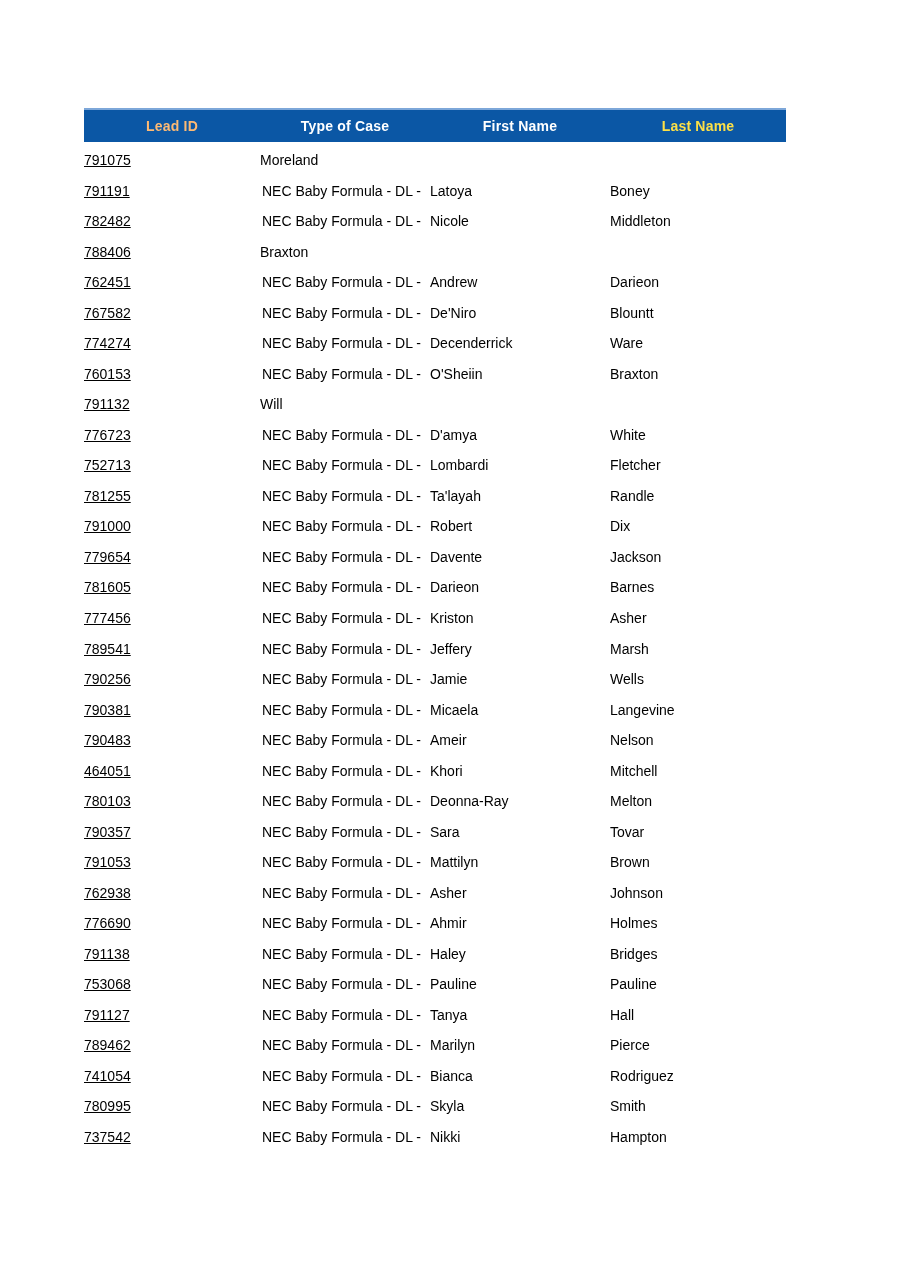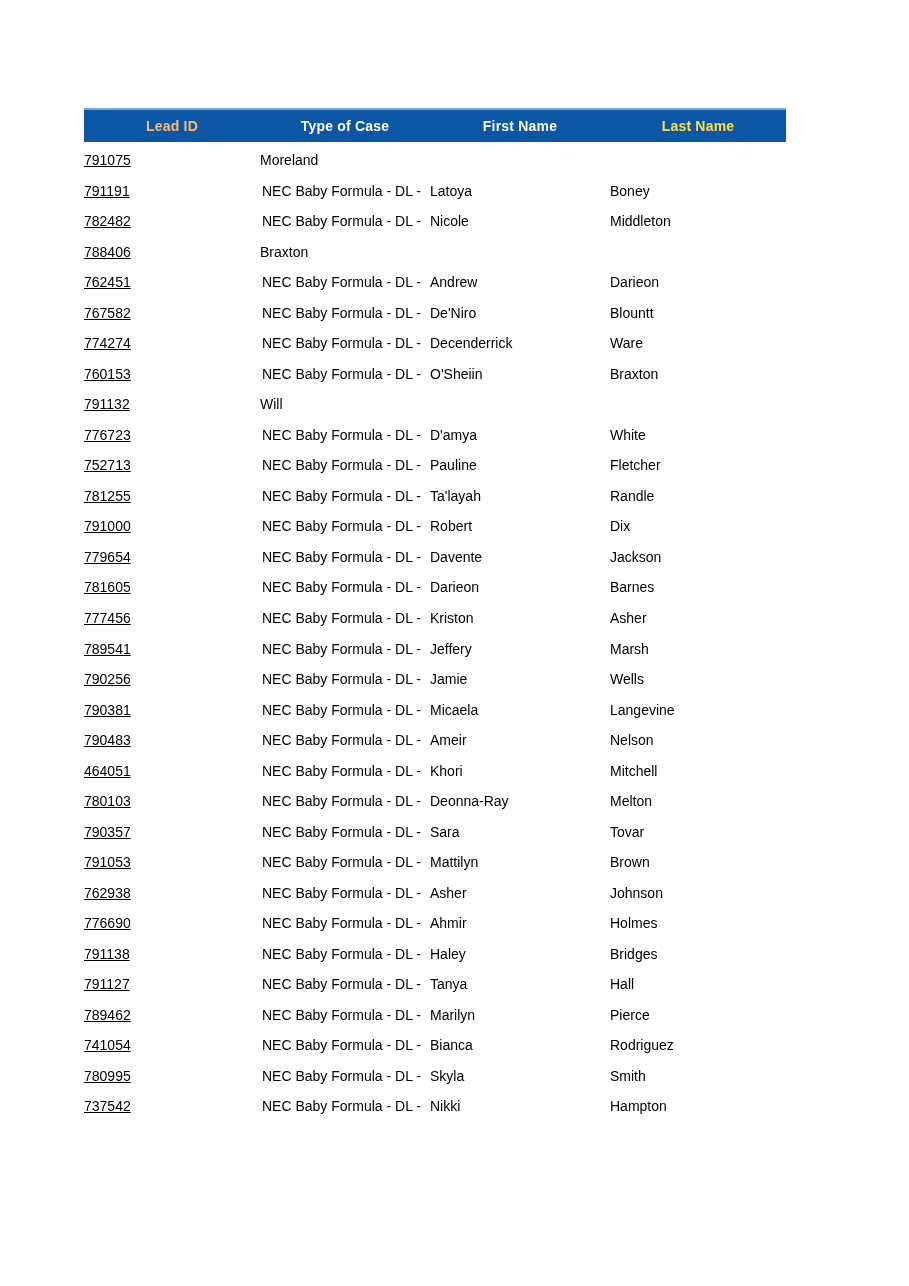--- a/index.html
+++ b/index.html
@@ -139,21 +139,21 @@
   </div>
 
   <div class="row">
     <span class="cell lead">776723</span>
     <span class="cell mid"><span class="type-span">NEC Baby Formula - DL -</span><span class="first-span">D'amya</span></span>
     <span class="cell last">White</span>
   </div>
 
   <div class="row">
     <span class="cell lead">752713</span>
-    <span class="cell mid"><span class="type-span">NEC Baby Formula - DL -</span><span class="first-span">Pauline</span></span>
+    <span class="cell mid"><span class="type-span">NEC Baby Formula - DL -</span><span class="first-span">Lombardi</span></span>
     <span class="cell last">Fletcher</span>
   </div>
 
   <div class="row">
     <span class="cell lead">781255</span>
     <span class="cell mid"><span class="type-span">NEC Baby Formula - DL -</span><span class="first-span">Ta'layah</span></span>
     <span class="cell last">Randle</span>
   </div>
 
   <div class="row">
@@ -239,20 +239,25 @@
     <span class="cell mid"><span class="type-span">NEC Baby Formula - DL -</span><span class="first-span">Ahmir</span></span>
     <span class="cell last">Holmes</span>
   </div>
 
   <div class="row">
     <span class="cell lead">791138</span>
     <span class="cell mid"><span class="type-span">NEC Baby Formula - DL -</span><span class="first-span">Haley</span></span>
     <span class="cell last">Bridges</span>
   </div>
 
+  <div class="row">
+    <span class="cell lead">753068</span>
+    <span class="cell mid"><span class="type-span">NEC Baby Formula - DL -</span><span class="first-span">Pauline</span></span>
+    <span class="cell last">Pauline</span>
+  </div>
 
   <div class="row">
     <span class="cell lead">791127</span>
     <span class="cell mid"><span class="type-span">NEC Baby Formula - DL -</span><span class="first-span">Tanya</span></span>
     <span class="cell last">Hall</span>
   </div>
 
   <div class="row">
     <span class="cell lead">789462</span>
     <span class="cell mid"><span class="type-span">NEC Baby Formula - DL -</span><span class="first-span">Marilyn</span></span>

